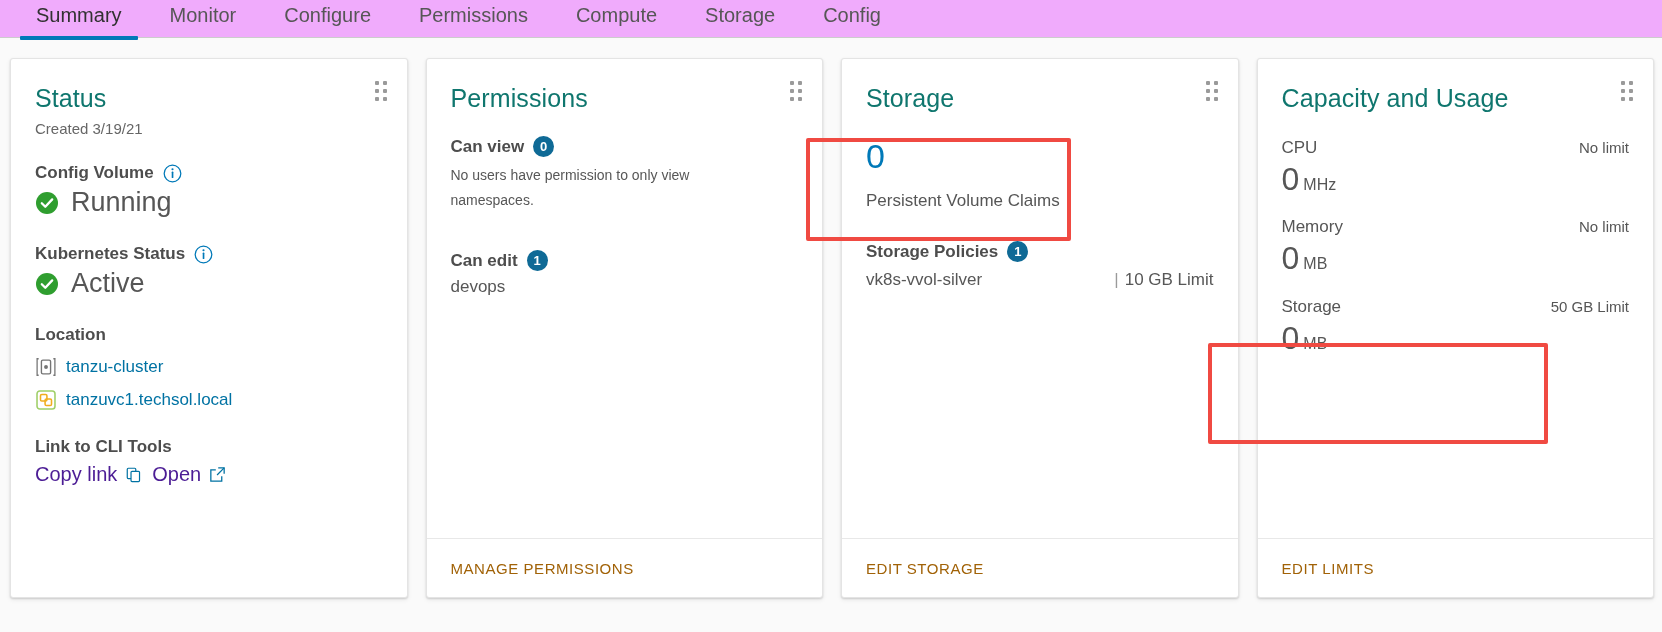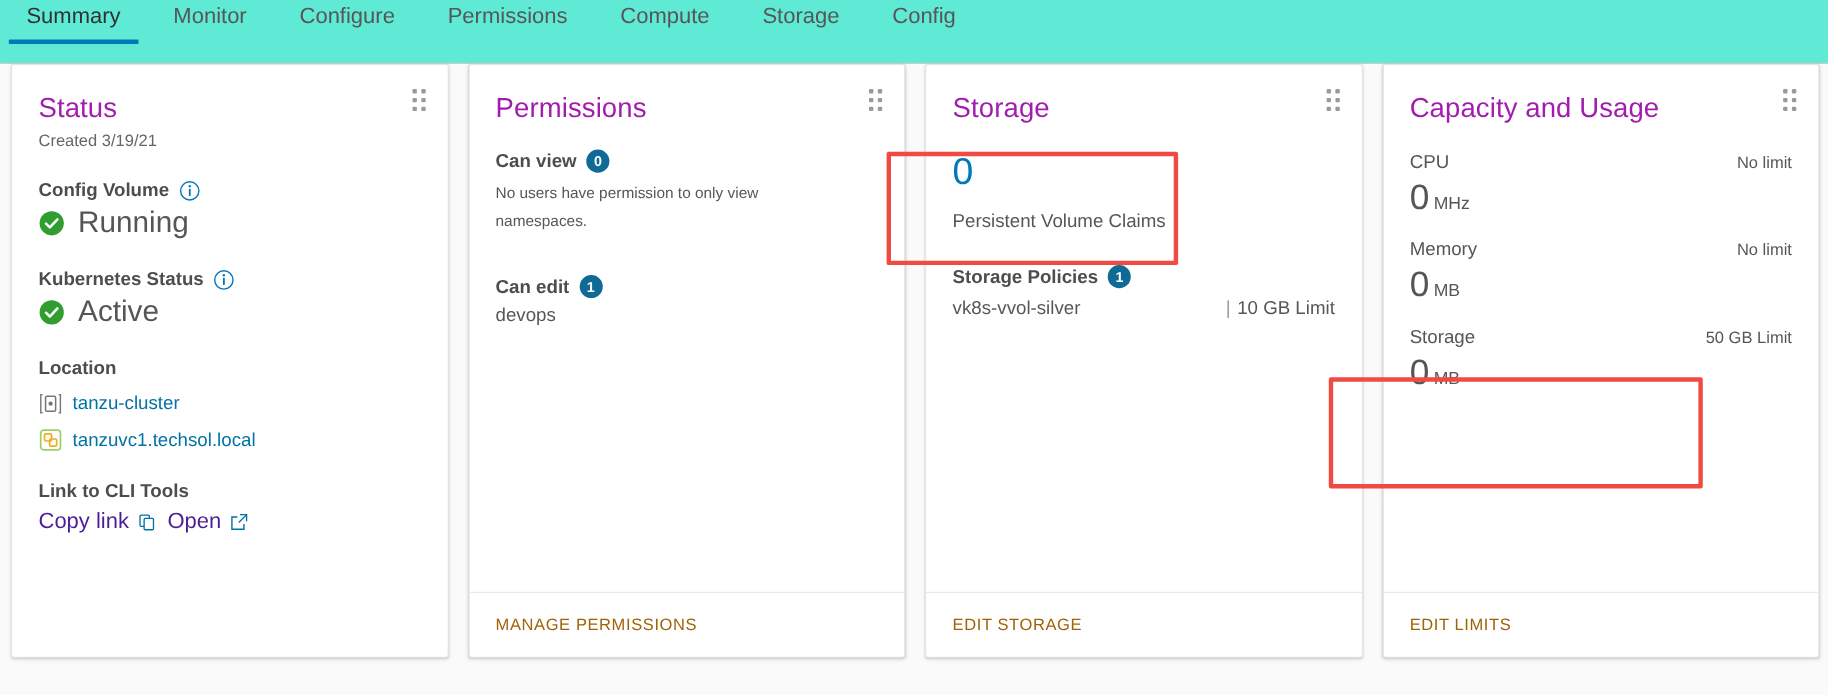--- a/index.html
+++ b/index.html
@@ -6,25 +6,25 @@
     margin: 0; padding: 0;
     width: 1662px; height: 632px;
     background: #fafafa;
     font-family: "Liberation Sans", sans-serif;
     overflow: hidden;
   }
   #root { position: relative; width: 1662px; height: 632px; background: #fafafa; }
 
   
   .tabbar {
-    position: absolute; left: 0; top: 0; width: 1662px; height: 58px;
-    background: #5eead4;
+    position: absolute; left: 0; top: 0; width: 1662px; height: 38px;
+    background: #f0abfc;
     border-bottom: 1px solid #cccccc;
     display: flex; align-items: flex-start;
-    padding-left: 0; box-sizing: border-box;
+    padding-left: 12px; box-sizing: border-box;
   }
   .tab {
     position: relative;
     font-size: 20px; color: #565656;
     padding: 0 24px; height: 40px; line-height: 30px;
     cursor: pointer; white-space: nowrap;
   }
   .tab.active { color: #313131; }
   .tab.active::after {
     content: ""; position: absolute; left: 8px; right: 8px; bottom: 0;
@@ -48,21 +48,21 @@
     box-sizing: border-box;
   }
   .card-body { flex: 1 1 auto; padding: 24px 24px 0 24px; overflow: hidden; position: relative; }
   .card-footer {
     flex: 0 0 auto; height: 58px;
     border-top: 1px solid #e8e8e8;
     display: flex; align-items: center;
     padding: 0 24px;
   }
   .card-title {
-    font-size: 25px; font-weight: 400; color: #a21caf;
+    font-size: 25px; font-weight: 400; color: #0f766e;
     margin: 0 0 2px 0; line-height: 1.25; letter-spacing: 0.1px;
   }
   .drag-handle {
     position: absolute; right: 14px; top: 22px;
     width: 18px; height: 22px;
     display: grid; grid-template-columns: 6px 6px; grid-template-rows: 6px 6px 6px;
     gap: 2px; cursor: move;
   }
   .drag-handle i { width: 4px; height: 4px; background: #9a9a9a; border-radius: 1px; display: block; }
 

